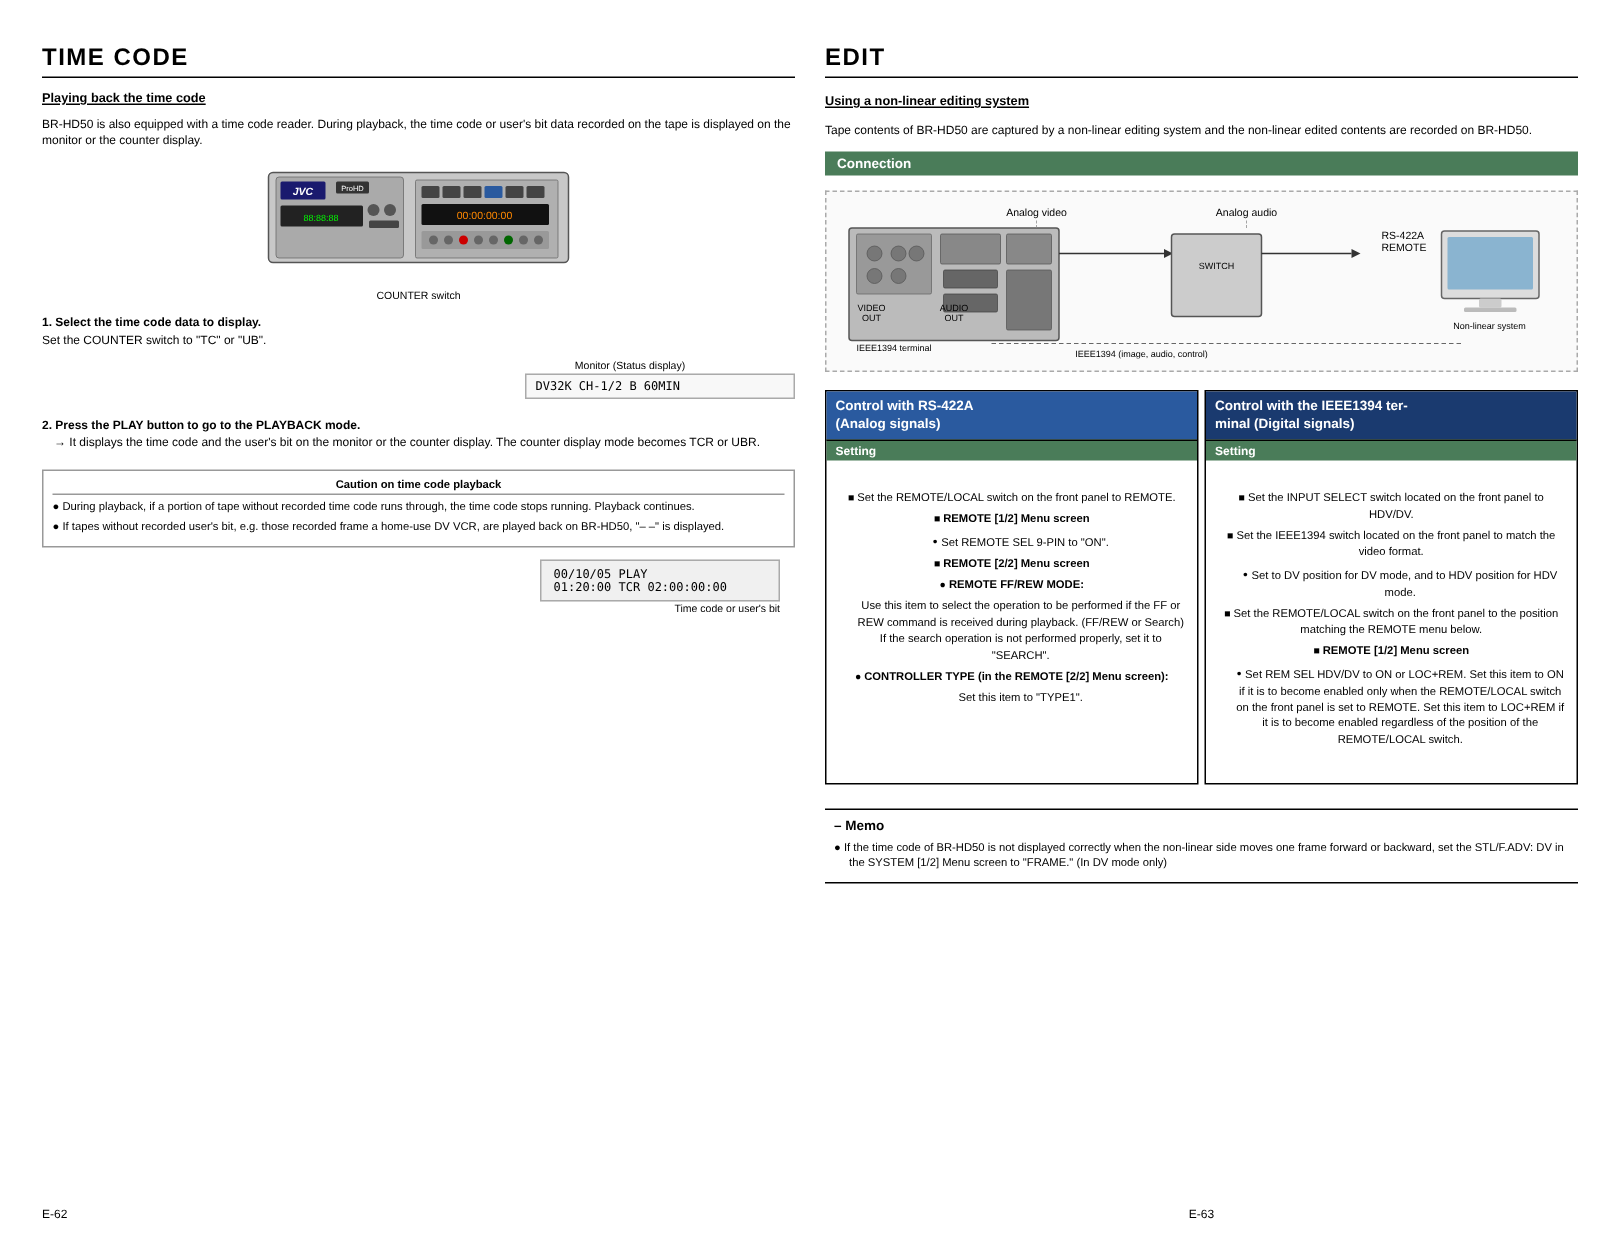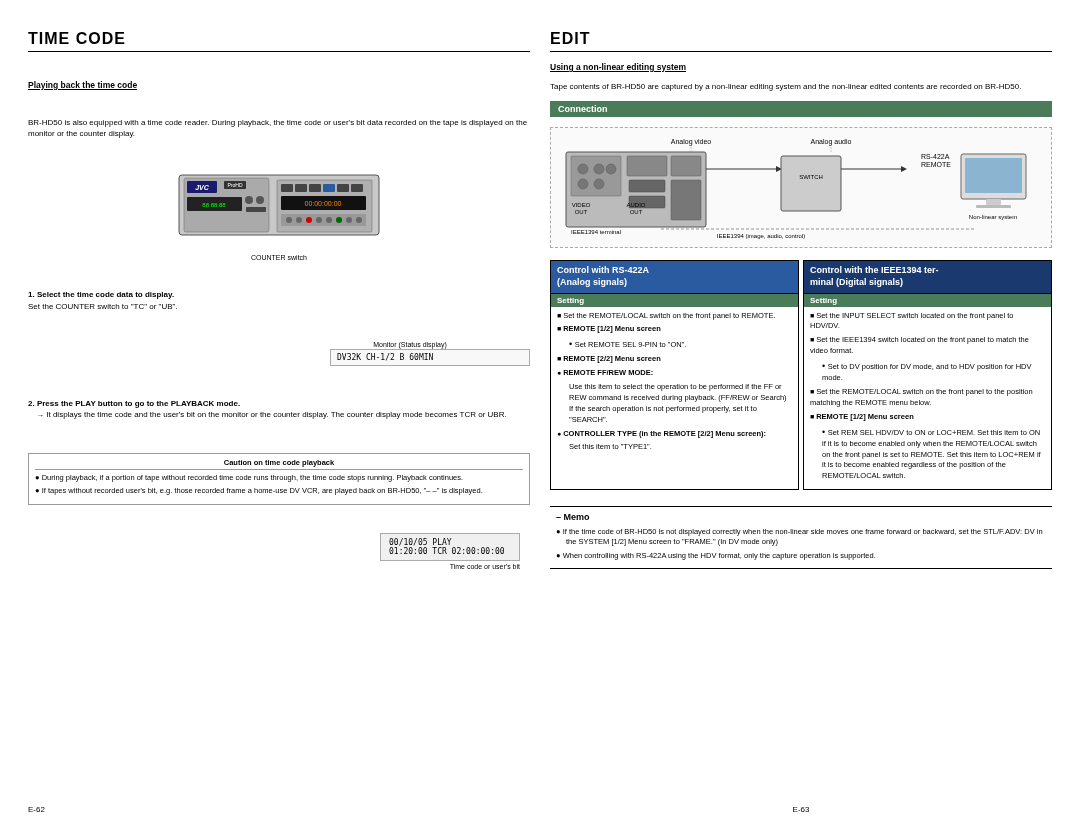--- a/index.html
+++ b/index.html
@@ -17,21 +17,21 @@
       width: 1080px;
       height: 834px;
       padding: 30px 28px 20px 28px;
       gap: 20px;
     }
     
     .left-col {
       flex: 1;
       display: flex;
       flex-direction: column;
-      gap: 24px;
+      gap: 4px;
     }
     
     .right-col {
       flex: 1;
       display: flex;
       flex-direction: column;
       gap: 6px;
     }
     h1.section-title {
       font-size: 16px;
@@ -58,21 +58,21 @@
     .step b { font-size: 8px; }
     .step .arrow { margin-left: 8px; display: block; }
     .monitor-display {
       border: 1px solid #aaa;
       background: #f8f8f8;
       padding: 3px 6px;
       font-size: 7.5px;
       font-family: monospace;
       margin-left: 40px;
       margin-bottom: 4px;
-      width: 200px;
+      width: 180px;
     }
     .monitor-label { font-size: 7px; text-align: center; margin-bottom: 1px; }
     .monitor-line { font-size: 8px; font-family: monospace; }
     
     .caution-box {
       border: 1px solid #999;
       margin: 4px 0;
       padding: 4px 6px;
     }
     .caution-title {
@@ -91,21 +91,21 @@
       margin-bottom: 3px;
     }
     
     .tc-display {
       border: 1px solid #aaa;
       background: #f0f0f0;
       padding: 4px 8px;
       font-family: monospace;
       font-size: 8px;
       margin-left: 60px;
-      width: 140px;
+      width: 160px;
       margin-bottom: 2px;
     }
     .tc-label { font-size: 7px; text-align: right; margin-left: 60px; }
 
     
     .page-number-left { font-size: 8px; margin-top: auto; }
     .page-number-right { font-size: 8px; margin-top: auto; text-align: center; }
 
     
     .connection-header {
@@ -146,23 +146,24 @@
     }
     .setting-subheader {
       background: #4a7c59;
       color: #fff;
       font-size: 8px;
       font-weight: bold;
       padding: 2px 6px;
       border-top: 1px solid #000;
     }
     .setting-content {
-      padding: 4px 6px;
+      padding: 20px 6px;
       font-size: 7.5px;
       line-height: 1.45;
+      text-align: center;
     }
     .setting-item {
       margin-bottom: 3px;
       padding-left: 0;
     }
     .setting-item.square-bullet::before {
       content: "■ ";
       font-size: 7px;
     }
     .setting-item.circle-bullet::before {
@@ -384,18 +385,17 @@
           <div class="setting-item square-bullet">Set the REMOTE/LOCAL switch on the front panel to the position matching the REMOTE menu below.</div>
           <div class="setting-item square-bullet"><b>REMOTE [1/2] Menu screen</b></div>
           <div class="setting-item dot-bullet indent">Set REM SEL HDV/DV to ON or LOC+REM. Set this item to ON if it is to become enabled only when the REMOTE/LOCAL switch on the front panel is set to REMOTE. Set this item to LOC+REM if it is to become enabled regardless of the position of the REMOTE/LOCAL switch.</div>
         </div>
       </div>
     </div>
 
     <div class="memo-box">
       <div class="memo-title">– Memo</div>
       <div class="memo-item">● <span>If the time code of BR-HD50 is not displayed correctly when the non-linear side moves one frame forward or backward, set the STL/F.ADV: DV in the SYSTEM [1/2] Menu screen to "FRAME." (In DV mode only)</span></div>
-      <div class="memo-item">● <span>When controlling with RS-422A using the HDV format, only the capture operation is supported.</span></div>
     </div>
 
     <div class="page-number-right">E-63</div>
   </div>
 </div>
 
 </body></html>

